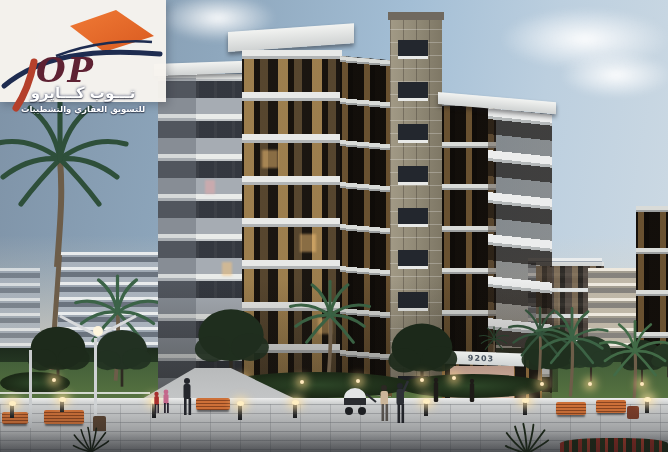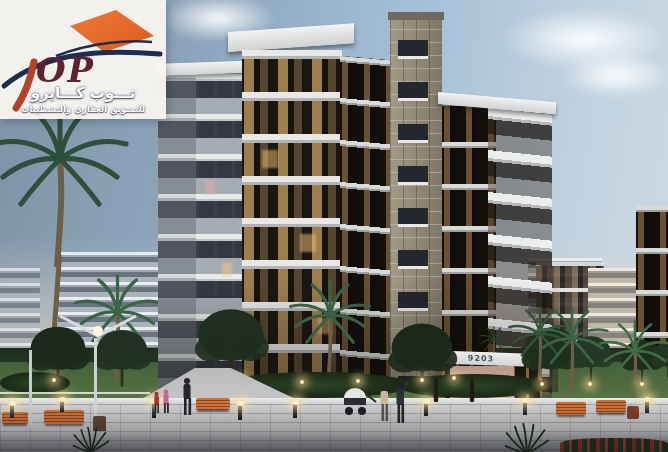--- a/index.html
+++ b/index.html
@@ -48,21 +48,21 @@
   .wedge{background:linear-gradient(to bottom,#b8babb,#c6c8c9);clip-path:polygon(36% 0,56% 0,100% 100%,0 100%);}
   .shrub{border-radius:50%;background:radial-gradient(closest-side,#2c4527,#1c2a17 90%);}
   .bench{background:repeating-linear-gradient(to bottom,#cd7038 0 2px,#8a4520 2px 3px);border:1px solid #59301ا5;border-radius:2px;box-shadow:0 3px 2px -1px rgba(15,15,18,.55);}
   .bollard{width:4px;background:linear-gradient(#3a3d42,#17191c);}
   .bollard::before{content:"";position:absolute;top:-3px;left:-1.5px;width:7px;height:5px;border-radius:50%;background:#ffeec2;box-shadow:0 0 10px 4px rgba(255,225,160,.85);}
   .uplit{width:4px;height:4px;border-radius:50%;background:#ffe9bd;box-shadow:0 0 9px 4px rgba(255,215,140,.7);}
   .vig{inset:0;pointer-events:none;background:
     radial-gradient(140% 125% at 50% 38%,rgba(0,0,0,0) 62%,rgba(22,25,30,.3) 100%),
     linear-gradient(to bottom,rgba(0,0,0,0) 90%,rgba(26,28,32,.45) 100%);}
   
-  .logo{left:0;top:0;width:166px;height:119px;background:rgba(247,244,238,.97);box-shadow:2px 3px 8px rgba(20,25,35,.25);}
+  .logo{left:0;top:0;width:166px;height:102px;background:rgba(247,244,238,.97);box-shadow:2px 3px 8px rgba(20,25,35,.25);}
   .t-op{left:36px;top:50px;font:italic 700 34px "DejaVu Serif",serif;color:#5e2233;letter-spacing:2px;}
   .t-cairo{left:96px;top:66px;font:italic 700 19px "DejaVu Serif",serif;color:#273352;letter-spacing:1px;}
   .t-ar1{left:6px;top:84px;width:154px;direction:rtl;text-align:center;font-family:"DejaVu Sans",sans-serif;font-weight:700;font-size:15px;color:#fff;text-shadow:0 0 3px rgba(35,45,85,.95),0 1px 1px rgba(0,0,0,.55);}
   .t-ar2{left:6px;top:104px;width:154px;direction:rtl;text-align:center;font-family:"DejaVu Sans",sans-serif;font-weight:700;font-size:8.5px;color:#fff;text-shadow:0 0 2px rgba(35,45,85,.95),0 1px 1px rgba(0,0,0,.5);}
   .sign{background:linear-gradient(#eef0ee,#cfd3d3);text-align:center;font-family:"DejaVu Sans",sans-serif;font-size:8px;font-weight:bold;color:#45505c;letter-spacing:1px;line-height:13px;box-shadow:0 2px 3px rgba(20,18,15,.5);}
 </style>
 </head>
 <body>
 
 <div class="stage" aria-label="TOP CAIRO">

